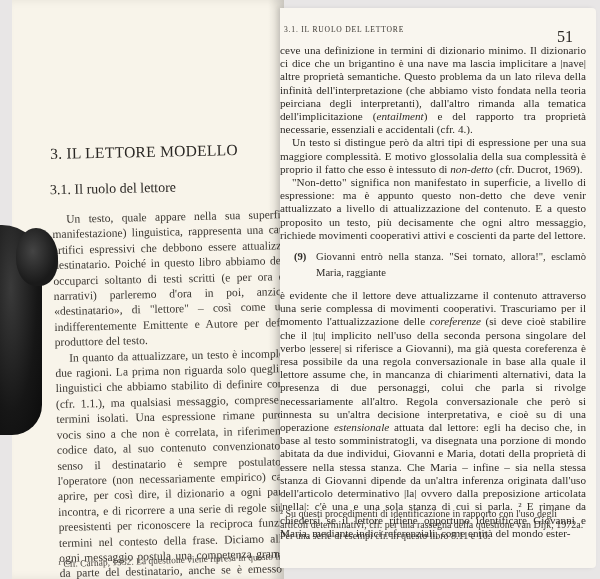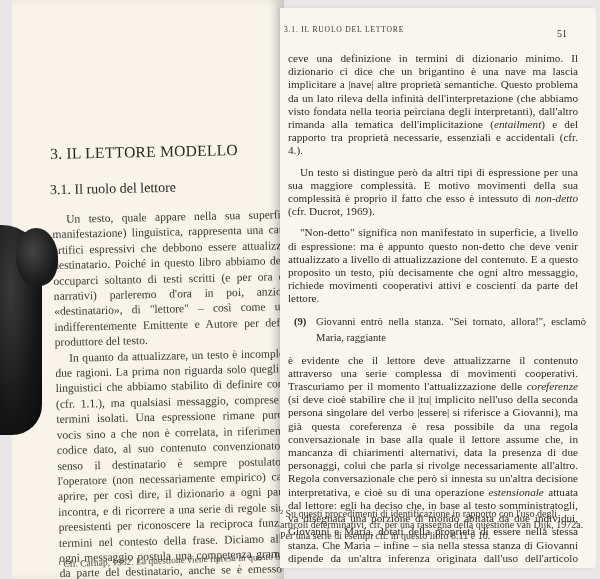--- a/index.html
+++ b/index.html
@@ -43,28 +43,28 @@
   .left-footnote {
     position:absolute; left:46px; top:555px; width:240px;
     font-size:9.5px; color:#4a4641;
     transform:rotate(-2deg);
   }
   .running-head {
     position:absolute; left:4px; top:17px;
     font-size:7.6px; letter-spacing:0.8px; text-transform:uppercase; color:#3a3631;
   }
   .page-number {
-    position:absolute; left:277px; top:20px; font-size:10px; color:#2a2724;
+    position:absolute; left:277px; top:20px; font-size:16px; color:#2a2724;
   }
   .right-body {
     position:absolute; left:0; top:36px; width:306px;
     font-size:11.2px; line-height:13.2px; color:#2e2b27;
     text-align:justify;
   }
-  .right-body p { margin:8px; }
+  .right-body p { margin:0; }
   .right-body p.indent { text-indent:12px; }
   .example {
     margin:7px 0 8px 0 !important; font-size:10.6px; line-height:16px;
     padding-left:36px; text-indent:-22px;
   }
   .example .num { font-weight:bold; display:inline-block; width:22px; text-indent:0; }
   .right-footnote {
     position:absolute; left:0; top:500px; width:306px;
     font-size:10px; line-height:11.2px; color:#3a3631;
   }
@@ -98,21 +98,21 @@
   <div class="left-footnote">¹ Cfr. Carnap, 1952. La questione viene ripresa in questo libro</div>
 </div>
 
 <div class="gutter-shadow"></div>
 
 <div class="page right-page">
   <div class="running-head">3.1. IL RUOLO DEL LETTORE</div>
   <div class="page-number">51</div>
   <div class="right-body">
     <p><span>ceve una definizione in termini di dizionario minimo. Il dizionario ci dice che un brigantino è una nave ma lascia implicitare a |nave| altre proprietà semantiche. Questo problema da un lato rileva della infinità dell'interpretazione (che abbiamo visto fondata nella teoria peirciana degli interpretanti), dall'altro rimanda alla tematica dell'implicitazione (</span><em>entailment</em><span>) e del rapporto tra proprietà necessarie, essenziali e accidentali (cfr. 4.).</span></p>
-    <p class="indent"><span>Un testo si distingue però da altri tipi di espressione per una sua maggiore complessità. E motivo movimenti della sua complessità è proprio il fatto che esso è intessuto di </span><em>non-detto</em><span> (cfr. Ducrot, 1969).</span></p>
+    <p class="indent"><span>Un testo si distingue però da altri tipi di espressione per una sua maggiore complessità. E motivo glossolalia della sua complessità è proprio il fatto che esso è intessuto di </span><em>non-detto</em><span> (cfr. Ducrot, 1969).</span></p>
     <p class="indent">"Non-detto" significa non manifestato in superficie, a livello di espressione: ma è appunto questo non-detto che deve venir attualizzato a livello di attualizzazione del contenuto. E a questo proposito un testo, più decisamente che ogni altro messaggio, richiede movimenti cooperativi attivi e coscienti da parte del lettore.</p>
     <p class="example"><span class="num">(9)</span><span>Giovanni entrò nella stanza. "Sei tornato, allora!", esclamò Maria, raggiante</span></p>
     <p><span>è evidente che il lettore deve attualizzarne il contenuto attraverso una serie complessa di movimenti cooperativi. Trascuriamo per il momento l'attualizzazione delle </span><em>coreferenze</em><span> (si deve cioè stabilire che il |tu| implicito nell'uso della seconda persona singolare del verbo |essere| si riferisce a Giovanni), ma già questa coreferenza è resa possibile da una regola conversazionale in base alla quale il lettore assume che, in mancanza di chiarimenti alternativi, data la presenza di due personaggi, colui che parla si rivolge necessariamente all'altro. Regola conversazionale che però si innesta su un'altra decisione interpretativa, e cioè su di una operazione </span><em>estensionale</em><span> attuata dal lettore: egli ha deciso che, in base al testo somministratogli, va disegnata una porzione di mondo abitata da due individui, Giovanni e Maria, dotati della proprietà di essere nella stessa stanza. Che Maria – infine – sia nella stessa stanza di Giovanni dipende da un'altra inferenza originata dall'uso dell'articolo determinativo |la| ovvero dalla preposizione articolata |nella|: c'è una e una sola stanza di cui si parla. ² E rimane da chiedersi se il lettore ritiene opportuno identificare Giovanni e Maria, mediante indici referenziali, come entità del mondo ester-</span></p>
   </div>
   <div class="right-footnote">² Su questi procedimenti di identificazione in rapporto con l'uso degli articoli determinativi, cfr. per una rassegna della questione van Dijk, 1972a. Per una serie di esempi cfr. in questo libro 8.11 e 10.</div>
 </div>
 
 <div class="hand"></div>
 <div class="hand-tip"></div>
 

